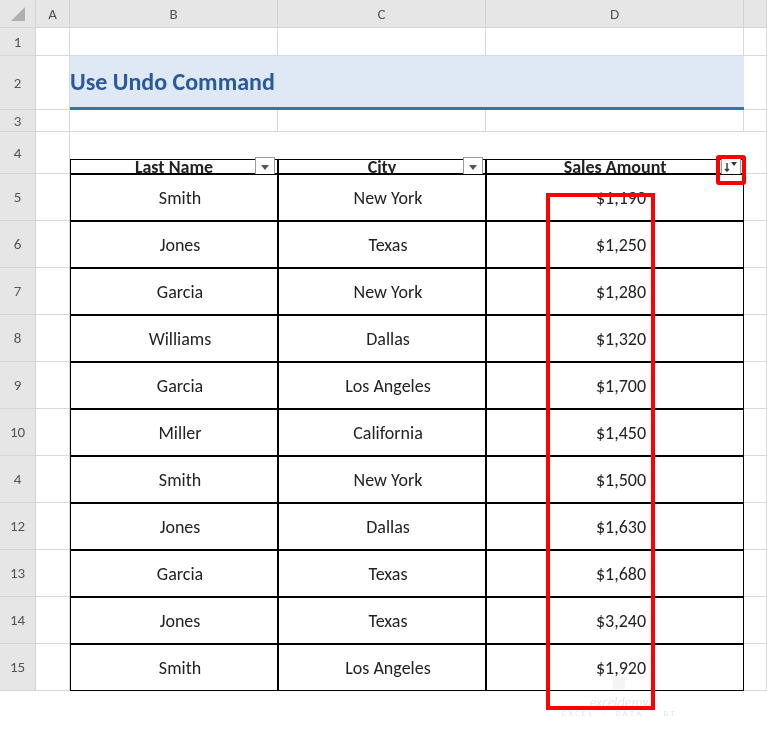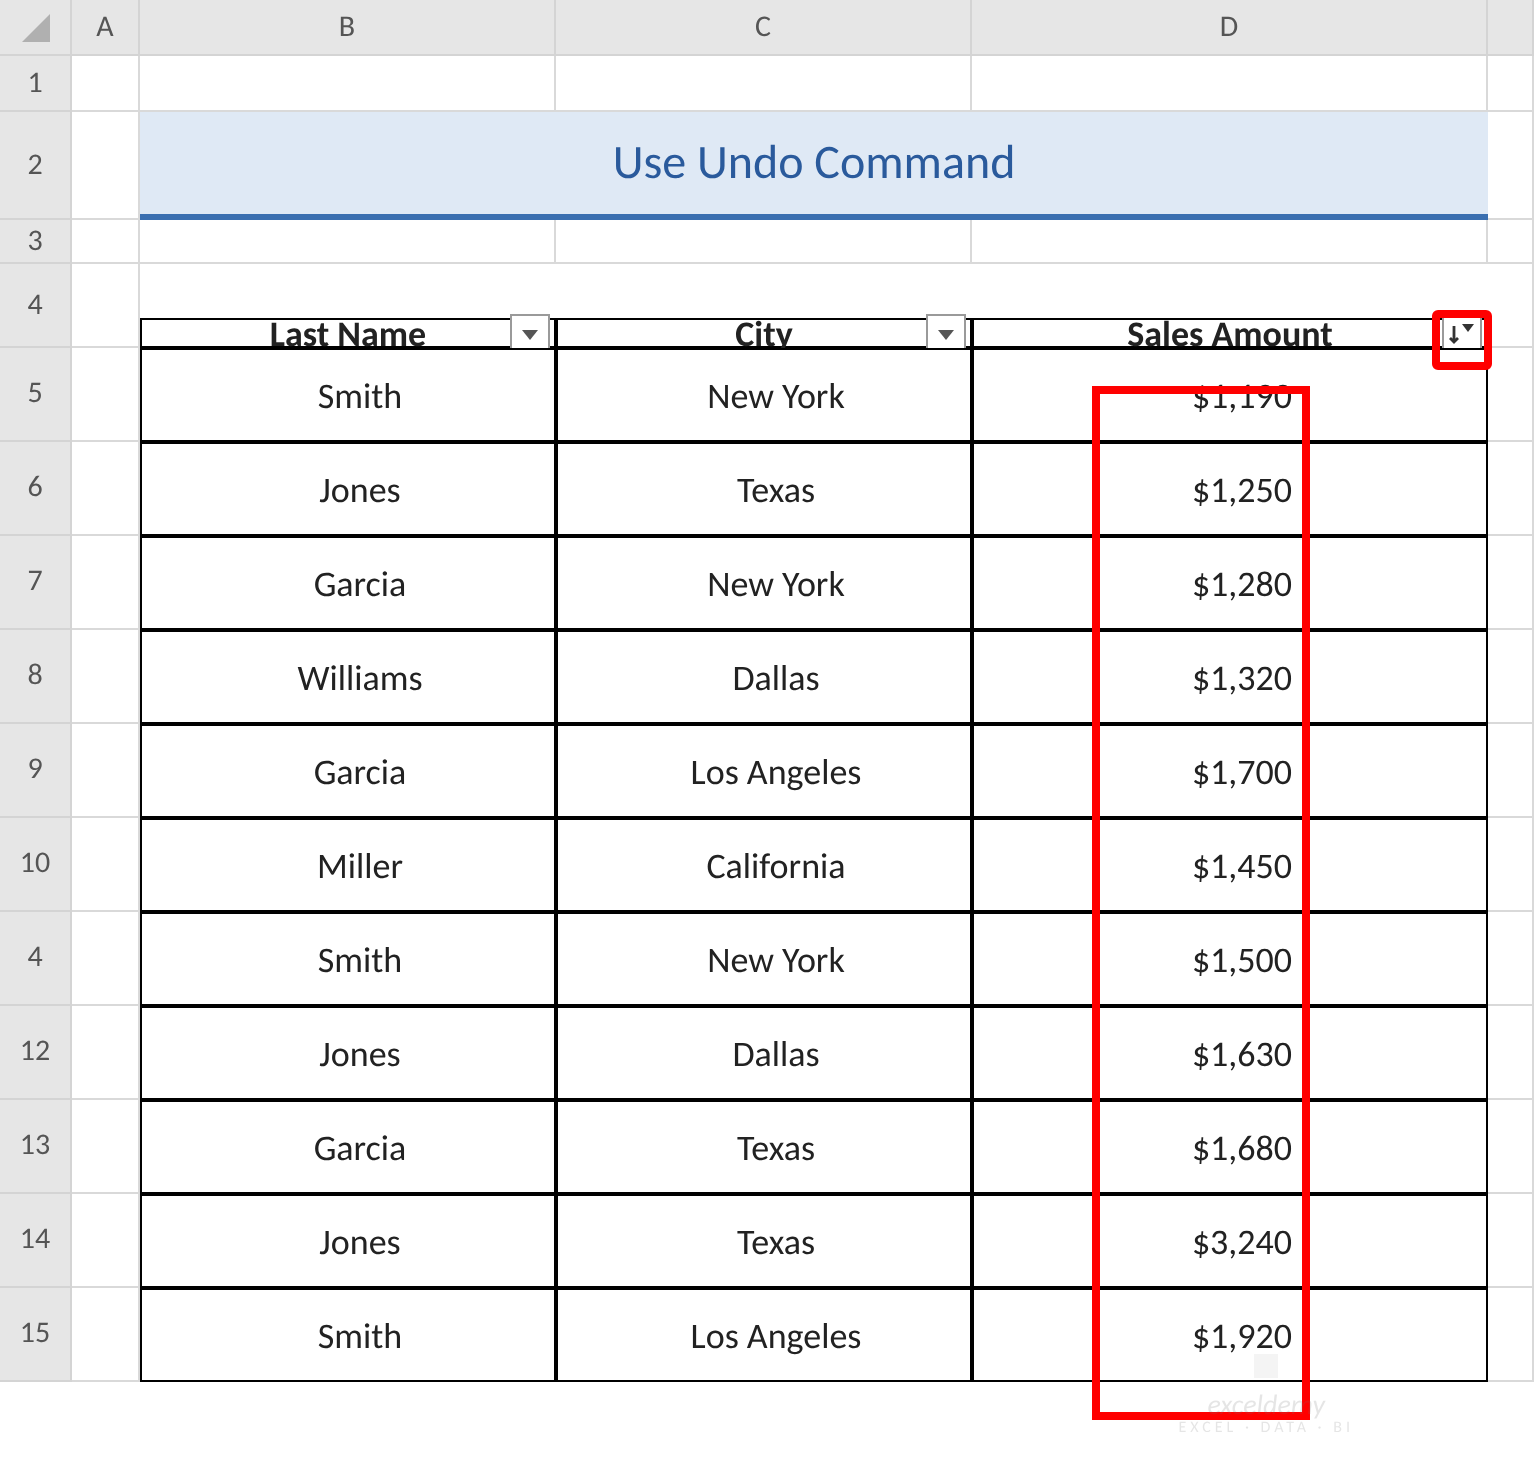--- a/index.html
+++ b/index.html
@@ -41,22 +41,22 @@
     position: relative;
   }
   
   .title-cell {
     grid-column: 3 / span 3;
     background: #dfe9f5;
     border: none;
     border-bottom: 3px solid #3a6fb0;
     display: flex;
     align-items: center;
-    justify-content: center;
-    font-weight: normal;
+    justify-content: flex-start;
+    font-weight: bold;
     font-size: 24px;
     color: #2a5a9c;
     height: 100%;
   }
   
   .th {
     font-weight: bold;
     background: #fff;
     border: 1px solid #000;
     position: relative;
@@ -98,20 +98,21 @@
     bottom: 20px;
     opacity: 0.18;
     text-align: center;
     font-size: 14px;
     color: #737373;
     line-height: 1.1;
   }
   .watermark .sub {
     font-size: 8px;
     letter-spacing: 2px;
+    font-family: Liberation Mono, monospace;
   }
 </style>
 </head>
 <body>
 
 <div class="sheet" id="sheet" style="grid-template-rows: 28px 28px 54px 22px 42px 47px 47px 47px 47px 47px 47px 47px 47px 47px 47px 47px;">
     <div class="corner">
       <svg width="14" height="14" viewBox="0 0 14 14">
         <path d="M14 0 L14 14 L0 14 Z" fill="#b0b0b0"></path>
       </svg>

